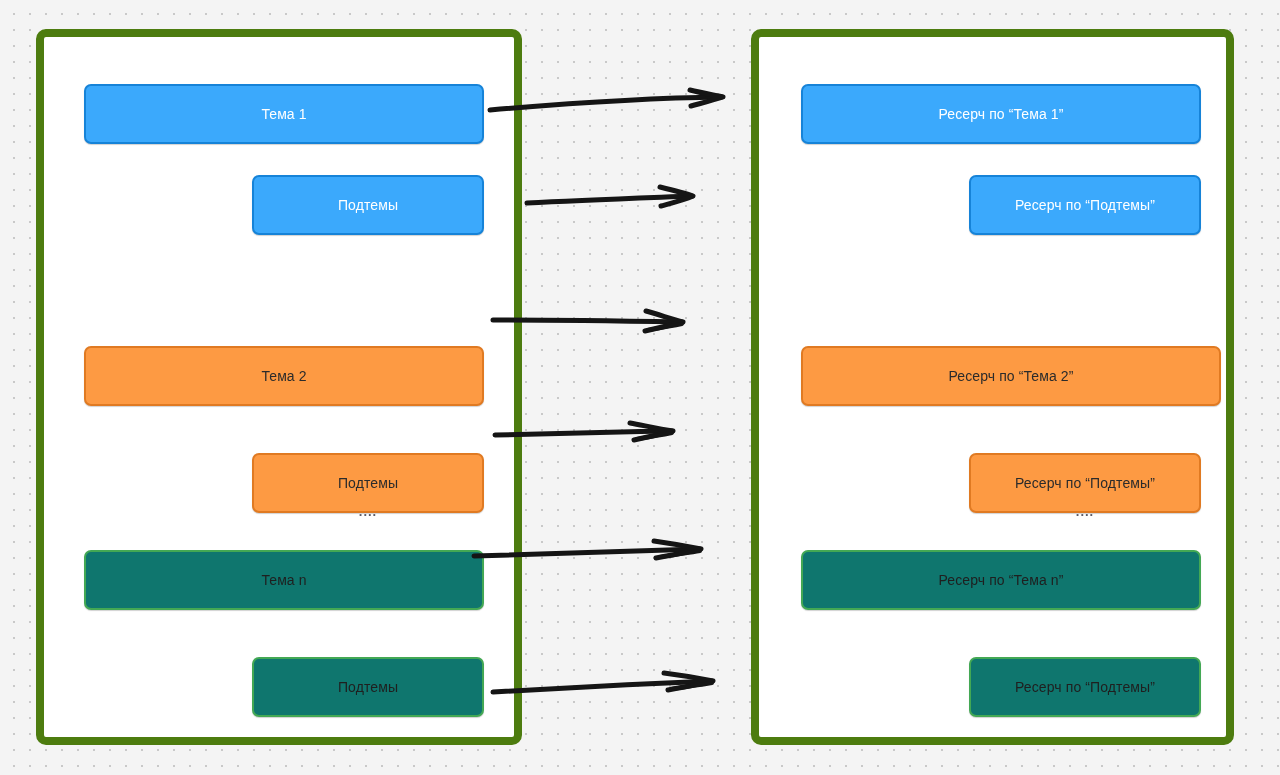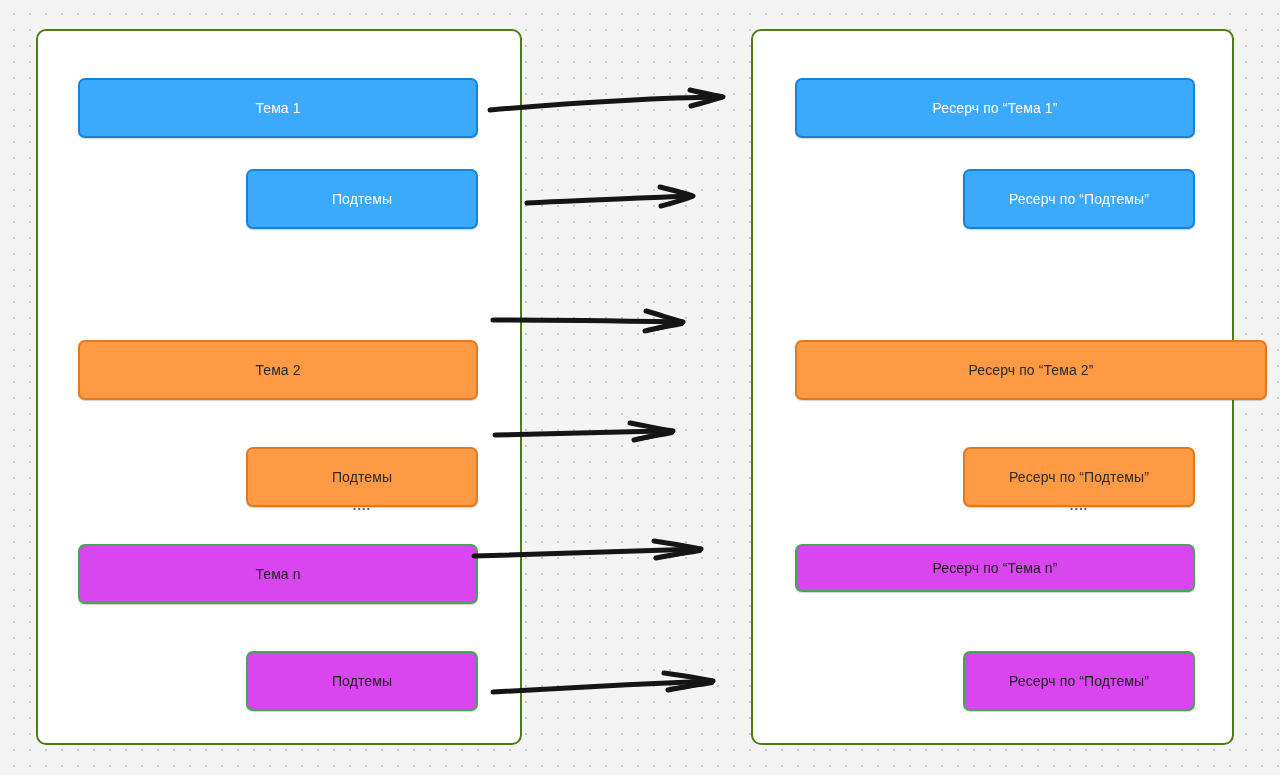--- a/index.html
+++ b/index.html
@@ -20,21 +20,21 @@
 
   #canvas {
     position: absolute;
     inset: 0;
   }
 
   
   .panel {
     position: absolute;
     background: #ffffff;
-    border: 2px solid #4d7c0f;
+    border: 8px solid #4d7c0f;
     border-radius: 10px;
     box-sizing: border-box;
   }
   #panel-left  { left: 36px;  top: 29px; width: 486px;  height: 716px; }
   #panel-right { left: 751px; top: 29px; width: 483px;  height: 716px; }
 
   
   .node {
     position: absolute;
     box-sizing: border-box;
@@ -56,21 +56,21 @@
     border-color: #1683D8;
     color: #ffffff;
   }
   .node.orange {
     background: #FD9A43;
     border-color: #E07A22;
     color: #2b2b2b;
     margin-top: 48px;
   }
   .node.green {
-    background: #d946ef;
+    background: #0f766e;
     border-color: #43A854;
     color: #1f1f1f;
     text-align: center;
   }
 
   
   .ellipsis {
     position: absolute;
     font-size: 13px;
     color: #5a5a66;
@@ -107,24 +107,24 @@
     <div class="node orange" style="left:40px; top:261px; width:400px; height:60px;">Тема 2</div>
     <div class="node orange" style="left:208px; top:368px; width:232px; height:60px;">Подтемы</div>
     <div class="ellipsis" style="left:208px; top:468px; width:232px;">....</div>
     <div class="node green" style="left:40px; top:513px; width:400px; height:60px;">Тема n</div>
     <div class="node green" style="left:208px; top:620px; width:232px; height:60px;">Подтемы</div>
   </div>
 
   <div class="panel" id="panel-right">
     <div class="node blue" style="left:42px; top:47px;  width:400px; height:60px;text-align:right;">Ресерч по “Тема 1”</div>
     <div class="node blue" style="left:210px; top:138px; width:232px; height:60px;">Ресерч по “Подтемы”</div>
-    <div class="node orange" style="left:42px; top:261px; width:472px; height:60px;">Ресерч по “Тема 2”</div>
+    <div class="node orange" style="left:42px; top:261px; width:420px; height:60px;">Ресерч по “Тема 2”</div>
     <div class="node orange" style="left:210px; top:368px; width:232px; height:60px;">Ресерч по “Подтемы”</div>
     <div class="ellipsis" style="left:210px; top:468px; width:232px;">....</div>
-    <div class="node green" style="left:42px; top:513px; width:400px; height:48px;">Ресерч по “Тема n”</div>
+    <div class="node green" style="left:42px; top:513px; width:400px; height:60px;">Ресерч по “Тема n”</div>
     <div class="node green" style="left:210px; top:620px; width:232px; height:60px;">Ресерч по “Подтемы”</div>
   </div>
 
   <svg id="arrows" viewBox="0 0 1280 775" xmlns="http://www.w3.org/2000/svg">
 
     <g>
       <path d="M490,110 C560,104 640,98 722,97" stroke-width="5"></path>
       <path d="M690,90 C702,93 714,95 723,97 C714,100 702,103 691,106" stroke-width="5"></path>
     </g>
 

